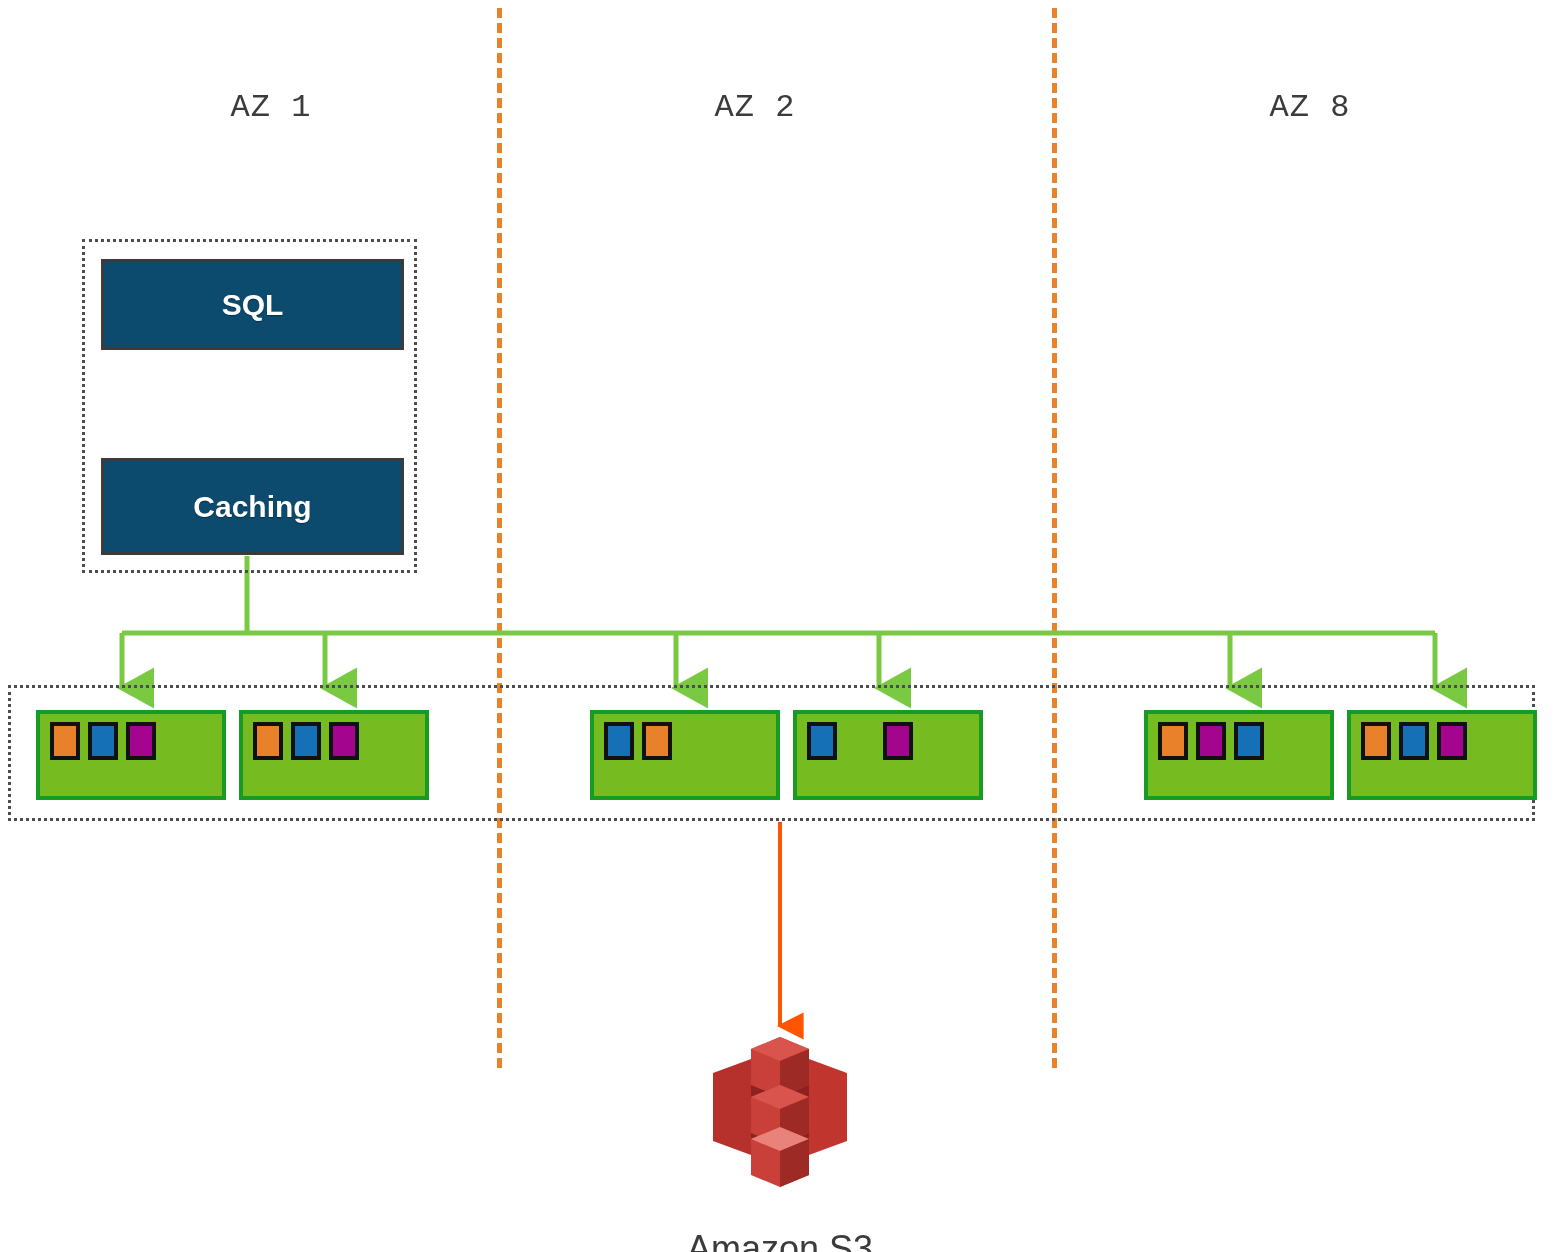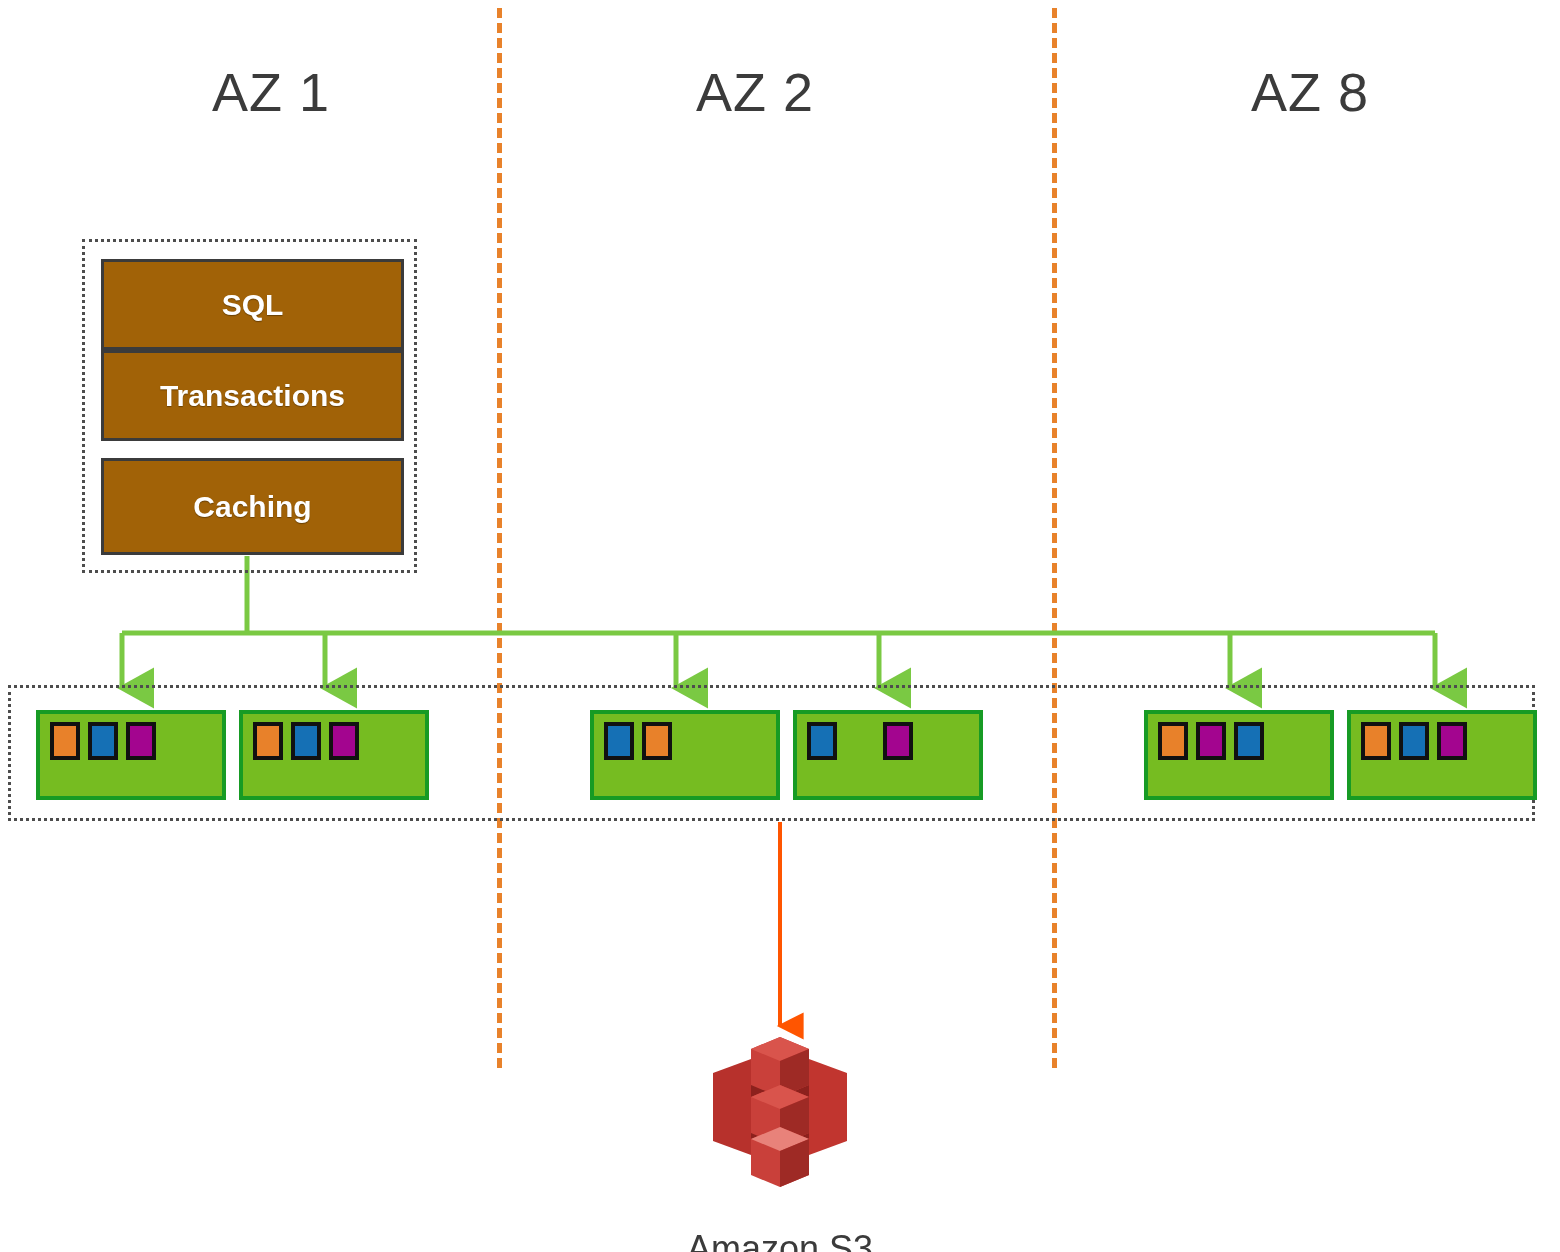--- a/index.html
+++ b/index.html
@@ -25,24 +25,24 @@
     border-left: 5px dashed #E8822B;
     top: 8px;
     height: 1060px;
   }
   #divider-1 { left: 497px; }
   #divider-2 { left: 1052px; }
 
   
   .az-label {
     position: absolute;
-    top: 61px;
-    font-size: 54px;
+    top: 89px;
+    font-size: 32px;
     color: #3b3b3b;
-    font-family: Liberation Sans, sans-serif;
+    font-family: Liberation Mono, monospace;
     text-align: center;
     width: 220px;
     letter-spacing: 1px;
     white-space: nowrap;
   }
   #az-label-1 { left: 161px; }
   #az-label-2 { left: 645px; }
   #az-label-3 { left: 1200px; }
 
   
@@ -52,21 +52,21 @@
     top: 239px;
     width: 335px;
     height: 334px;
     border: 3px dotted #4d4d4d;
     box-sizing: border-box;
   }
   .engine-box {
     position: absolute;
     left: 16px;
     width: 303px;
-    background: #a16207;
+    background: #0c4a6e;
     border: 3px solid #3b3b3b;
     box-sizing: border-box;
     color: #ffffff;
     font-weight: bold;
     font-size: 30px;
     display: flex;
     align-items: center;
     justify-content: center;
     text-shadow: 0 1px 1px rgba(0,0,0,.35);
   }
@@ -167,21 +167,20 @@
       <path d="M879,633 L879,688" marker-end="url(#arrow-green)"></path>
       <path d="M1230,633 L1230,688" marker-end="url(#arrow-green)"></path>
       <path d="M1435,633 L1435,688" marker-end="url(#arrow-green)"></path>
     </g>
 
     <path d="M780,822 L780,1026" stroke="#FF5500" stroke-width="4" fill="none" marker-end="url(#arrow-orange)"></path>
   </svg>
 
   <div id="engine-group">
     <div class="engine-box" id="engine-sql">SQL</div>
-    <div class="engine-box" id="engine-transactions">Transactions</div>
     <div class="engine-box" id="engine-caching">Caching</div>
   </div>
 
   <div id="nodes-group">
       <div class="storage-node" style="left: 25px;">
         <div class="seg seg-orange" style="left: 10px;"></div>
         <div class="seg seg-blue" style="left: 48px;"></div>
         <div class="seg seg-magenta" style="left: 86px;"></div>
       </div>
       <div class="storage-node" style="left: 228px;">

